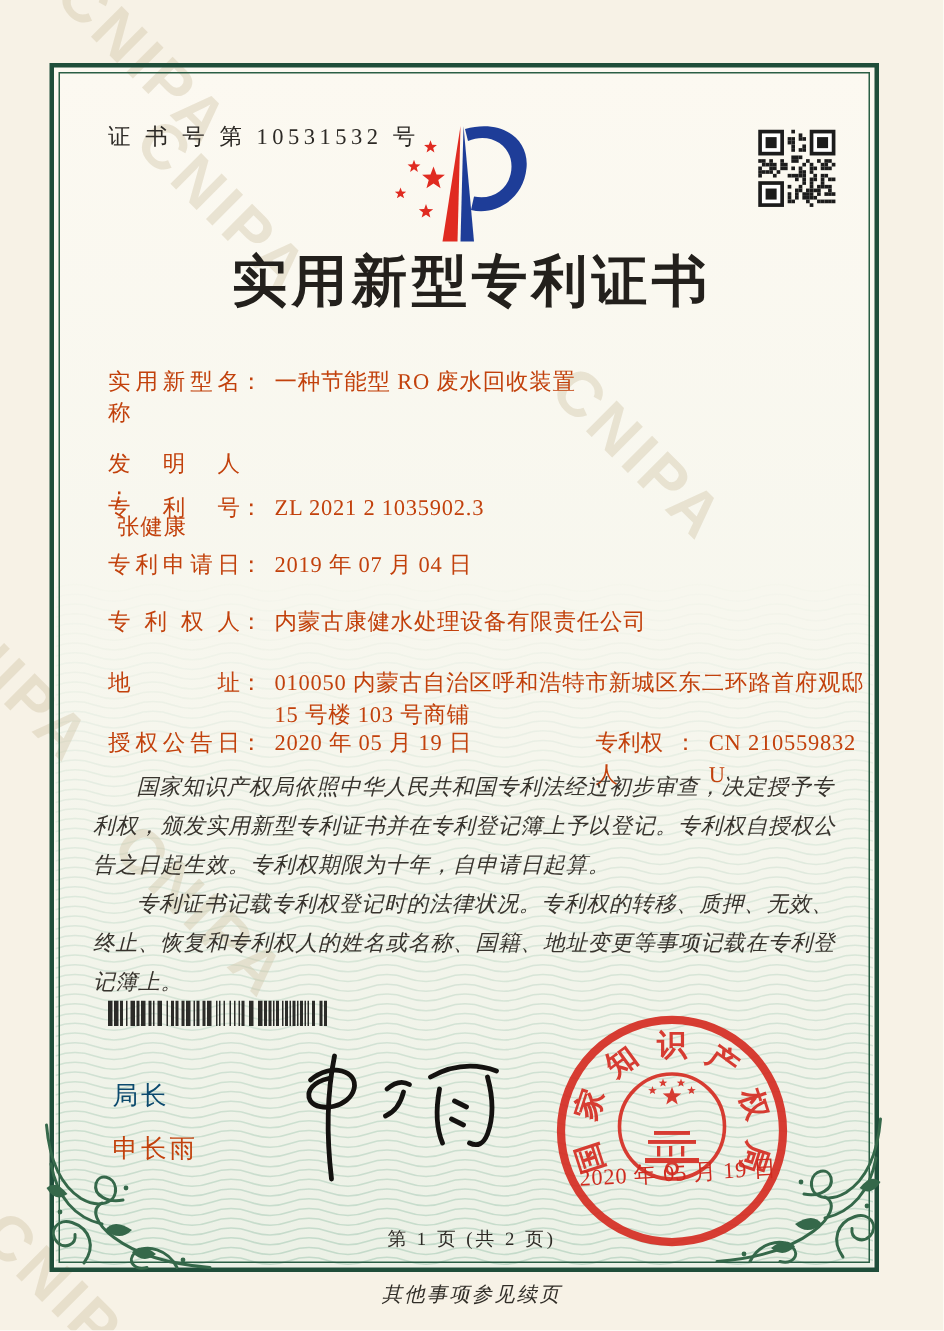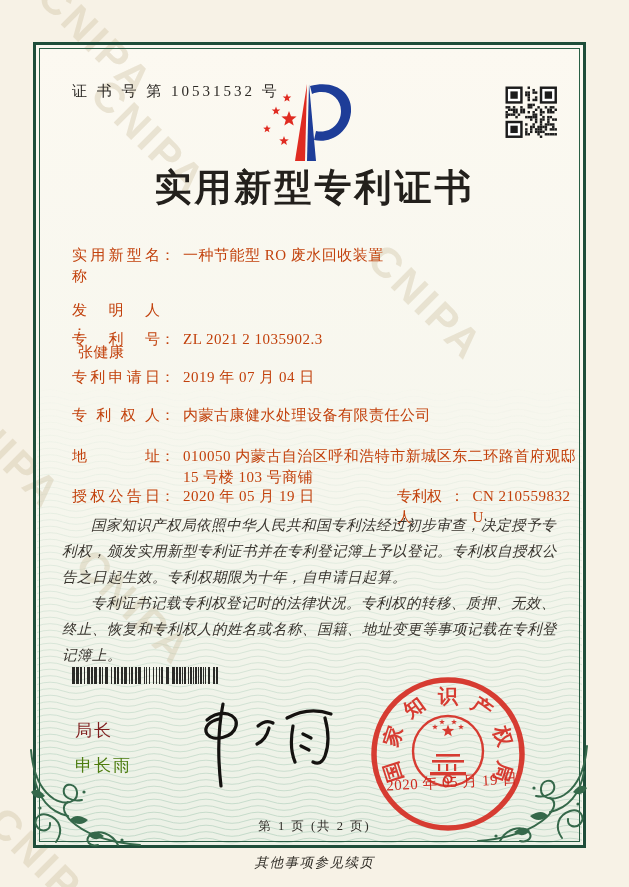--- a/index.html
+++ b/index.html
@@ -32,22 +32,22 @@
   .row .col{margin:0 2px 0 0;}
   .row .val{margin-left:6px; max-width:405px; letter-spacing:0.5px;}
   .pair2{position:absolute; left:325px; top:0; display:flex;}
   .pair2 .lab2{display:inline-block;}
   
   .body-text{position:absolute; left:62px; top:512px; width:506px; z-index:2;
     font-size:14.5px; line-height:26px; font-style:italic; color:#37332d; letter-spacing:0.5px;}
   .body-text p{margin:0; text-indent:2em;}
   
   #barcode{position:absolute; left:72px; top:667px; z-index:2;}
-  .director-title{position:absolute; left:75px; top:719px; font-size:17px; font-family:Liberation Serif, serif; letter-spacing:2px; color:#7f1d1d; z-index:2;}
-  .director-name{position:absolute; left:75px; top:754px; font-size:17px; font-family:"Liberation Sans","DejaVu Sans",sans-serif; letter-spacing:2px; color:#4d7c0f; z-index:2;}
+  .director-title{position:absolute; left:75px; top:719px; font-size:17px; font-family:Liberation Serif, serif; letter-spacing:2px; color:#0c4a6e; z-index:2;}
+  .director-name{position:absolute; left:75px; top:754px; font-size:17px; font-family:"Liberation Sans","DejaVu Sans",sans-serif; letter-spacing:2px; color:#c2410c; z-index:2;}
   #signature{position:absolute; left:195px; top:690px; z-index:3;}
   
   #seal{position:absolute; left:368px; top:674px; z-index:4;}
   .seal-date{position:absolute; left:384px; top:773px; width:136px; text-align:center; font-size:15px; color:#cf2a1f; letter-spacing:0.5px; transform:rotate(-3deg); z-index:5;}
   
   .page-number{position:absolute; left:0; right:0; top:818px; text-align:center; font-size:12.5px; letter-spacing:2px; color:#2e2b26; z-index:2;}
   .footer-note{position:absolute; left:0; right:0; top:854px; text-align:center; font-size:13.5px; font-style:italic; letter-spacing:1.5px; color:#302d27; z-index:2;}
   
   .orn{position:absolute; z-index:4; pointer-events:none;}
   #orn-br{left:470px; top:742px;}

